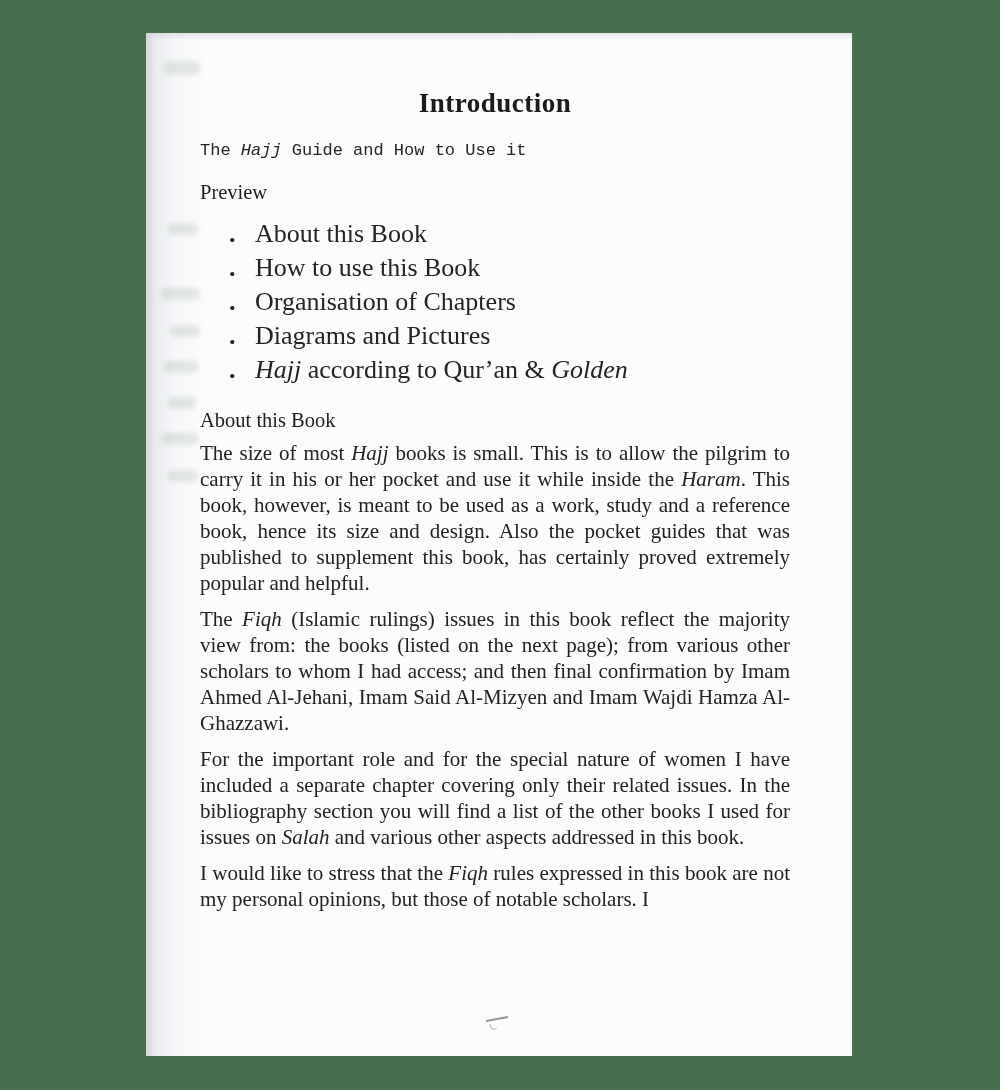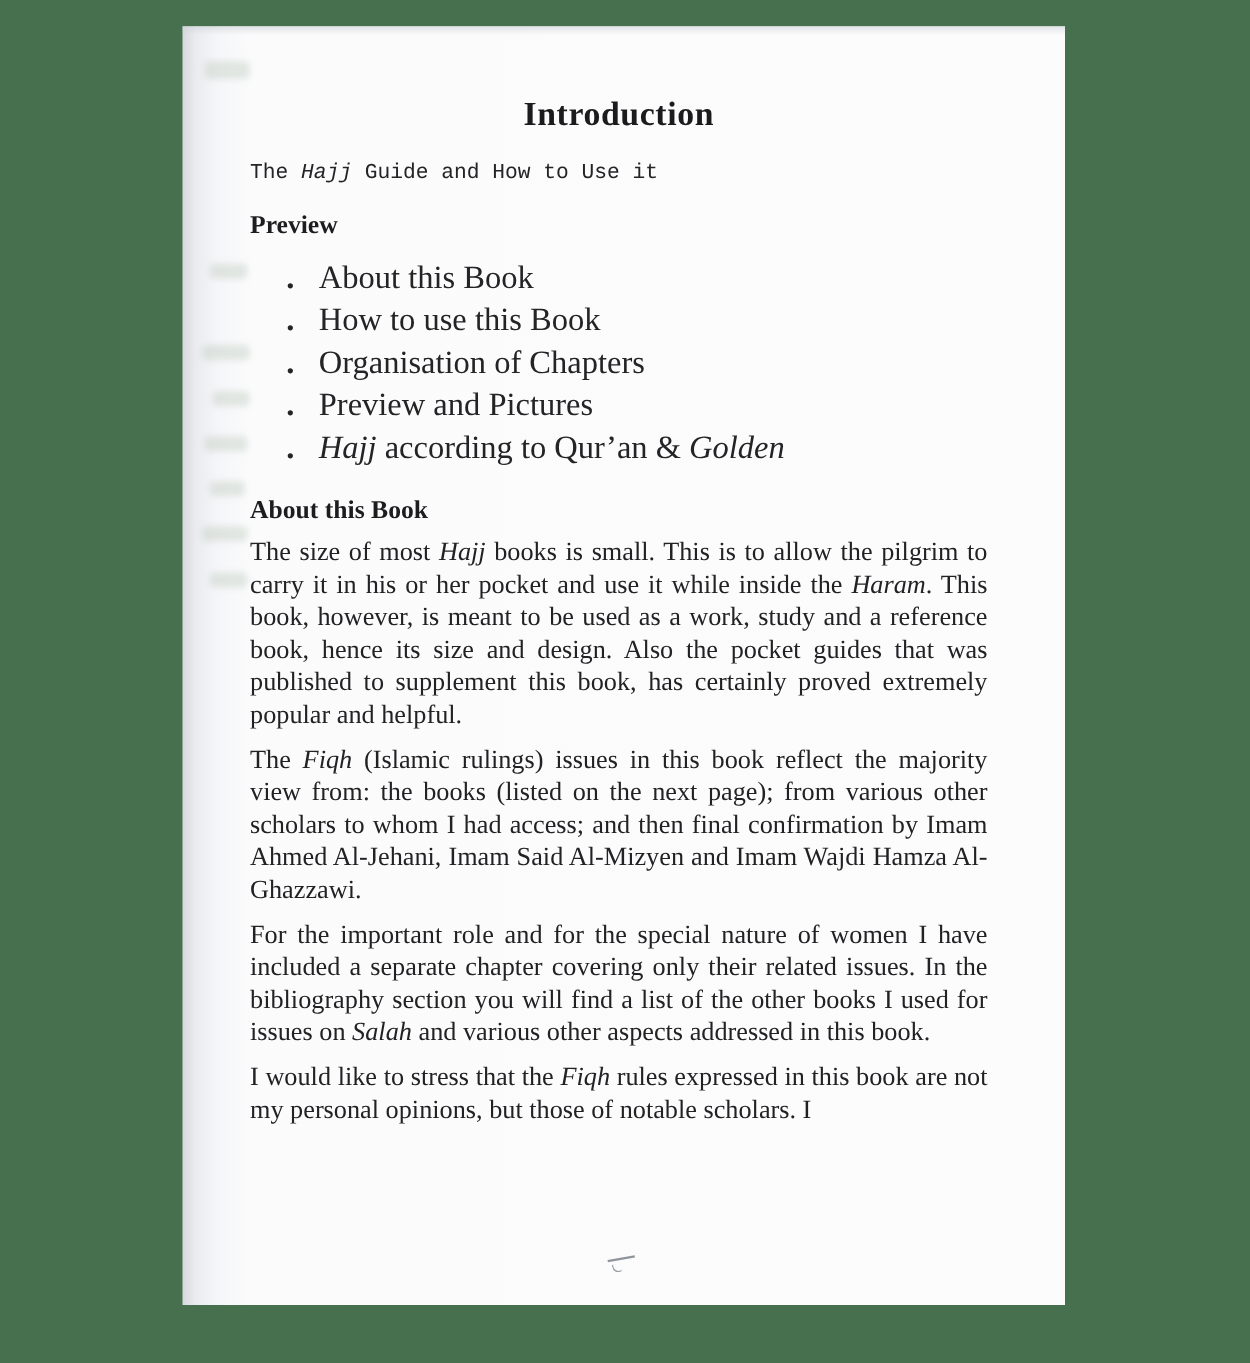--- a/index.html
+++ b/index.html
@@ -12,21 +12,21 @@
   }
   .scene {
     position: relative;
     width: 1000px;
     height: 1090px;
     background: #47704f;
   }
   .page {
     position: absolute;
     left: 146px;
-    top: 21px;
+    top: 33px;
     width: 706px;
     height: 1023px;
     box-sizing: border-box;
     padding: 54px 62px 0 54px;
     background:
       linear-gradient(180deg, rgba(205,208,214,0.55) 0px, rgba(205,208,214,0) 7px),
       linear-gradient(90deg, #d6d8de 0px, #e9ebef 10px, #f5f6f8 28px, #fbfbfc 55px, #fcfcfd 100%);
     font-family: "Liberation Serif", "DejaVu Serif", serif;
     color: #242427;
   }
@@ -42,21 +42,21 @@
   .subtitle {
     margin: 0 0 17px 0;
     font-size: 17px;
     line-height: 25px;
     font-family: Liberation Mono, monospace;
   }
   .heading {
     margin: 0 0 12px 0;
     font-size: 20.5px;
     line-height: 25px;
-    font-weight: bold;
+    font-weight: normal;
     color: #1d1d20;
   }
   .section-heading {
     margin: 3px 0 7px 0;
   }
   ul.preview-list {
     list-style: none;
     margin: 0 0 21px 0;
     padding: 0;
   }
@@ -142,21 +142,21 @@
     <h1 class="title">Introduction</h1>
 
     <p class="subtitle"><span>The </span><i>Hajj</i><span> Guide and How to Use it</span></p>
 
     <h2 class="heading">Preview</h2>
 
     <ul class="preview-list">
       <li><span class="bullet">.</span><span class="li-text"><span>About this Book</span></span></li>
       <li><span class="bullet">.</span><span class="li-text"><span>How to use this Book</span></span></li>
       <li><span class="bullet">.</span><span class="li-text"><span>Organisation of Chapters</span></span></li>
-      <li><span class="bullet">.</span><span class="li-text"><span>Preview and Pictures</span></span></li>
+      <li><span class="bullet">.</span><span class="li-text"><span>Diagrams and Pictures</span></span></li>
       <li><span class="bullet">.</span><span class="li-text"><i>Hajj</i><span> according to Qur’an &amp; </span><i>Golden</i></span></li>
     </ul>
 
     <h2 class="heading section-heading">About this Book</h2>
 
     <p class="para"><span>The size of most </span><i>Hajj</i><span> books is small. This is to allow the pilgrim to carry it in his or her pocket and use it while inside the </span><i>Haram</i><span>. This book, however, is meant to be used as a work, study and a reference book, hence its size and design. Also the pocket guides that was published to supplement this book, has certainly proved extremely popular and helpful.</span></p>
     <p class="para"><span>The </span><i>Fiqh</i><span> (Islamic rulings) issues in this book reflect the majority view from: the books (listed on the next page); from various other scholars to whom I had access; and then final confirmation by Imam Ahmed Al-Jehani, Imam Said Al-Mizyen and Imam Wajdi Hamza Al-Ghazzawi.</span></p>
     <p class="para"><span>For the important role and for the special nature of women I have included a separate chapter covering only their related issues. In the bibliography section you will find a list of the other books I used for issues on </span><i>Salah</i><span> and various other aspects addressed in this book.</span></p>
     <p class="para"><span>I would like to stress that the </span><i>Fiqh</i><span> rules expressed in this book are not my personal opinions, but those of notable scholars. I</span></p>
 

